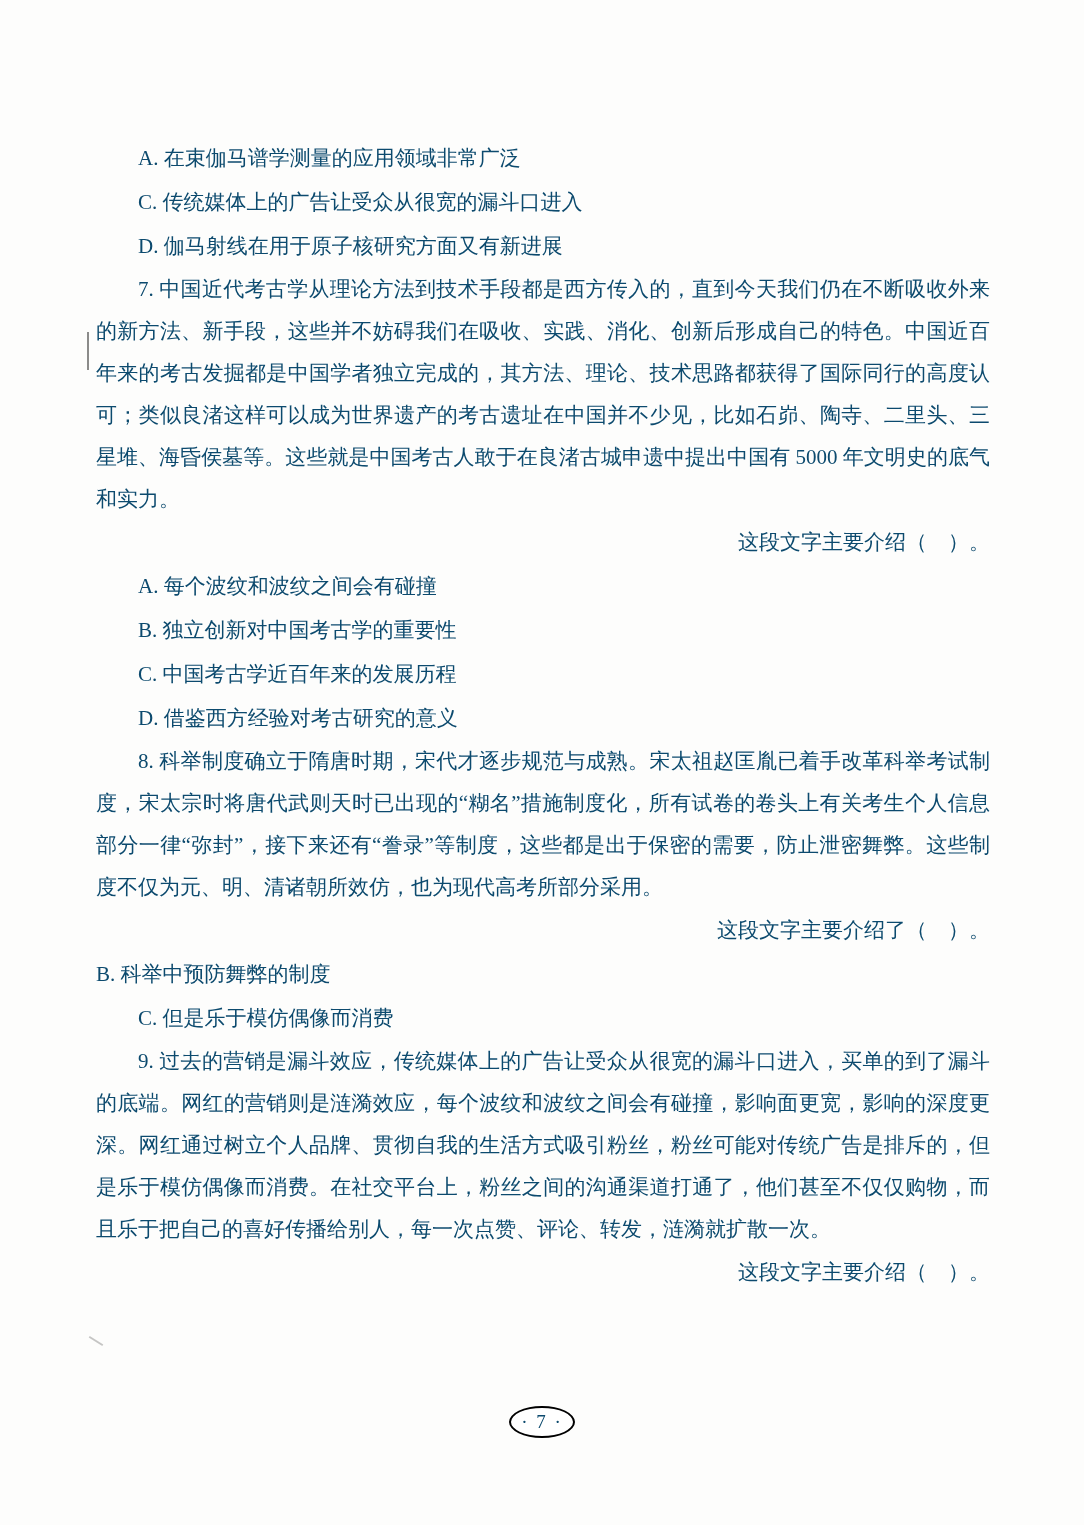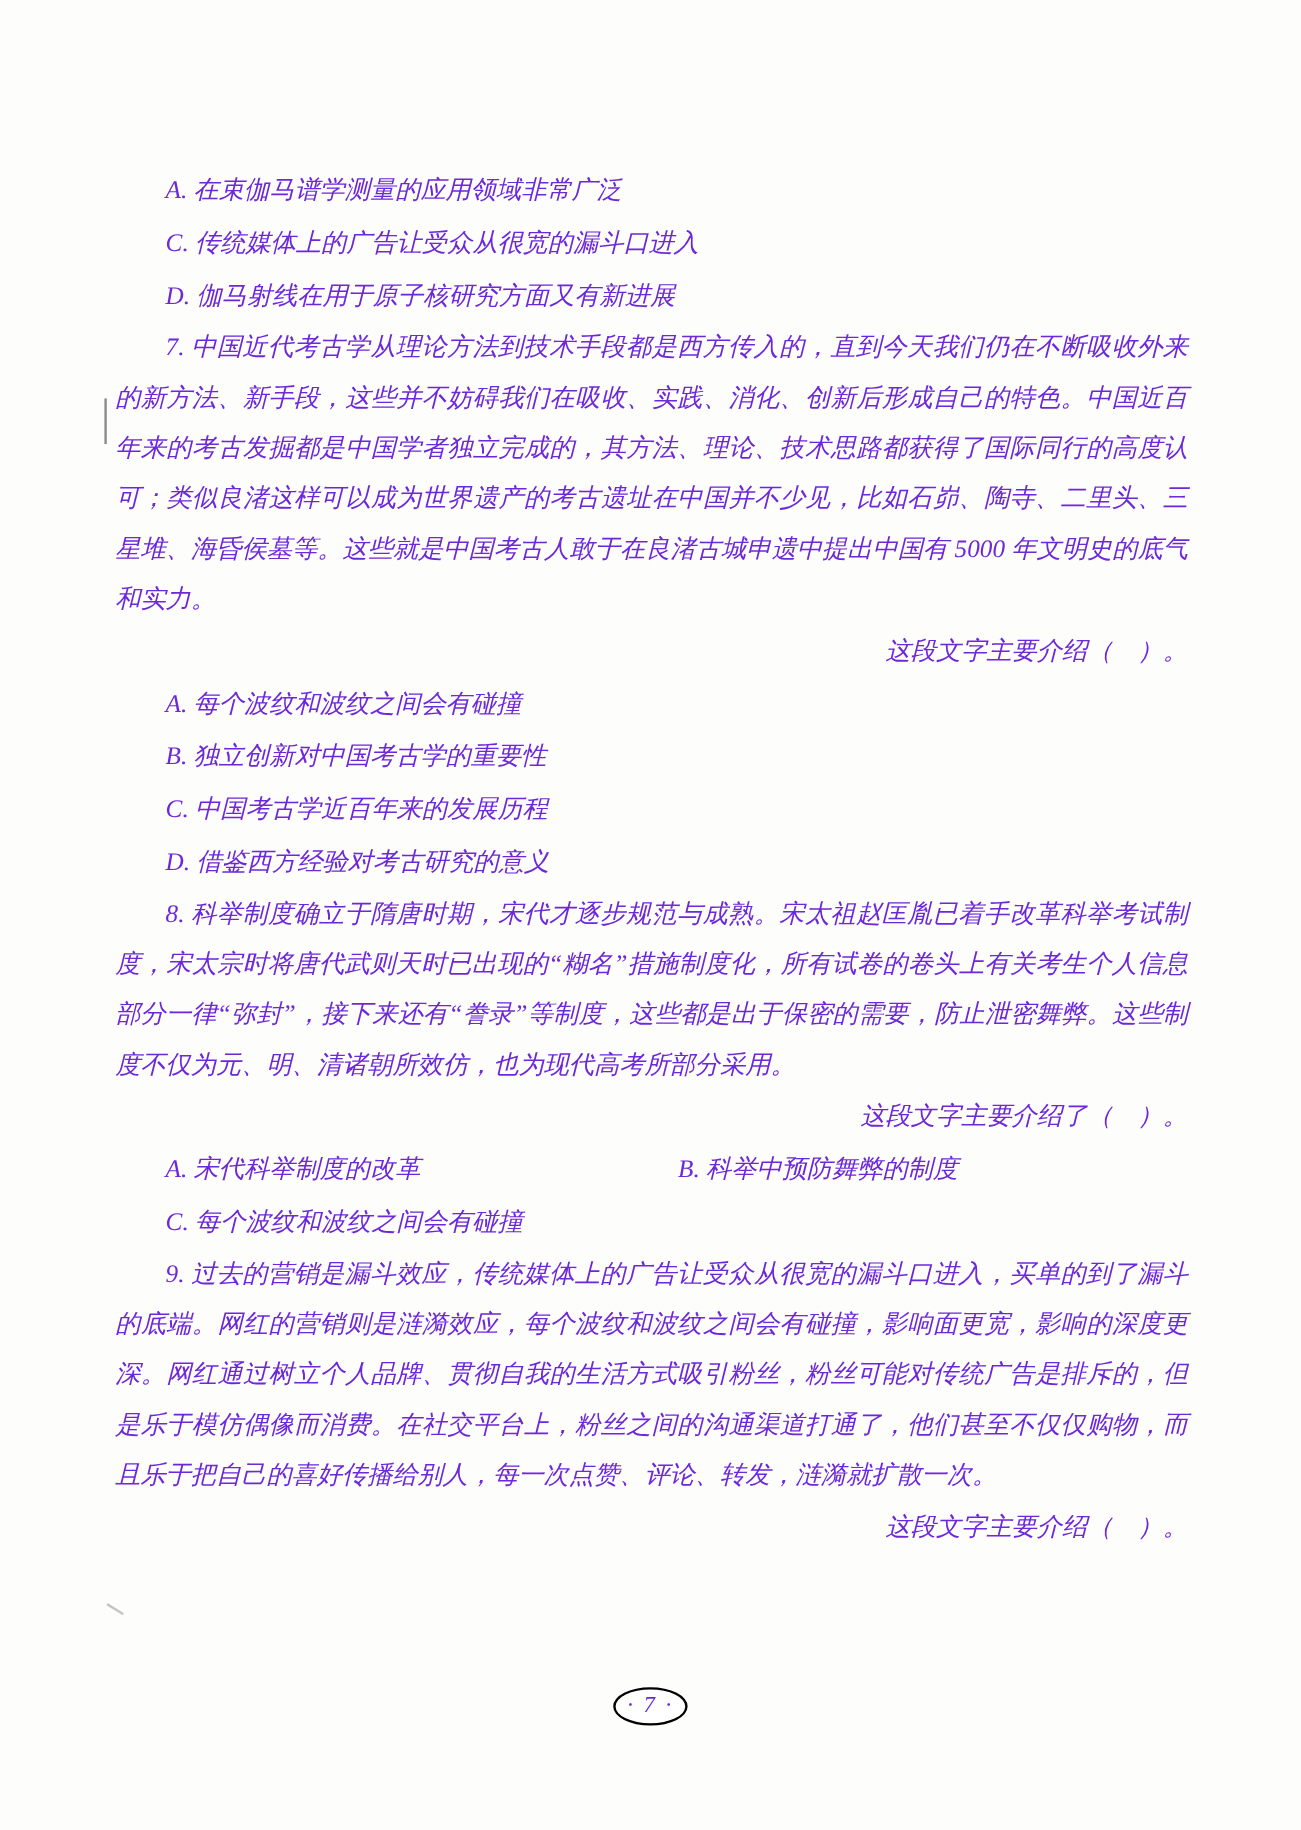--- a/index.html
+++ b/index.html
@@ -6,24 +6,23 @@
     margin: 0;
     padding: 0;
     background: #d8d8d8;
   }
   .page {
     position: relative;
     width: 1084px;
     height: 1525px;
     background: #fdfdfc;
     font-family: "Liberation Serif", "DejaVu Serif", serif;
-    color: #6d28d9;
+    color: #0c4a6e;
     overflow: hidden;
     margin: 0 auto;
-    font-style: italic;
   }
   .content {
     position: absolute;
     left: 96px;
     top: 136px;
     width: 894px;
     font-size: 21px;
   }
   p.body {
     margin: 0;
@@ -113,25 +112,24 @@
     <p class="body">7. 中国近代考古学从理论方法到技术手段都是西方传入的，直到今天我们仍在不断吸收外来的新方法、新手段，这些并不妨碍我们在吸收、实践、消化、创新后形成自己的特色。中国近百年来的考古发掘都是中国学者独立完成的，其方法、理论、技术思路都获得了国际同行的高度认可；类似良渚这样可以成为世界遗产的考古遗址在中国并不少见，比如石峁、陶寺、二里头、三星堆、海昏侯墓等。这些就是中国考古人敢于在良渚古城申遗中提出中国有 5000 年文明史的底气和实力。</p>
     <div class="prompt">这段文字主要介绍（　）。</div>
     <div class="opt-line">A. 每个波纹和波纹之间会有碰撞</div>
     <div class="opt-line">B. 独立创新对中国考古学的重要性</div>
     <div class="opt-line">C. 中国考古学近百年来的发展历程</div>
     <div class="opt-line">D. 借鉴西方经验对考古研究的意义</div>
 
     <p class="body">8. 科举制度确立于隋唐时期，宋代才逐步规范与成熟。宋太祖赵匡胤已着手改革科举考试制度，宋太宗时将唐代武则天时已出现的“糊名”措施制度化，所有试卷的卷头上有关考生个人信息部分一律“弥封”，接下来还有“誊录”等制度，这些都是出于保密的需要，防止泄密舞弊。这些制度不仅为元、明、清诸朝所效仿，也为现代高考所部分采用。</p>
     <div class="prompt">这段文字主要介绍了（　）。</div>
     <div class="opt-row">
-      <span class="col-left">A. 宋代科举制度的改革</span>
       <span class="col-right">B. 科举中预防舞弊的制度</span>
     </div>
     <div class="opt-row">
-      <span class="col-left">C. 每个波纹和波纹之间会有碰撞</span>
+      <span class="col-left">C. 但是乐于模仿偶像而消费</span>
     </div>
 
     <p class="body">9. 过去的营销是漏斗效应，传统媒体上的广告让受众从很宽的漏斗口进入，买单的到了漏斗的底端。网红的营销则是涟漪效应，每个波纹和波纹之间会有碰撞，影响面更宽，影响的深度更深。网红通过树立个人品牌、贯彻自我的生活方式吸引粉丝，粉丝可能对传统广告是排斥的，但是乐于模仿偶像而消费。在社交平台上，粉丝之间的沟通渠道打通了，他们甚至不仅仅购物，而且乐于把自己的喜好传播给别人，每一次点赞、评论、转发，涟漪就扩散一次。</p>
     <div class="prompt">这段文字主要介绍（　）。</div>
 
   </div>
 
   <div class="footer">
     <div class="page-oval">
       <span>· 7 ·</span>

